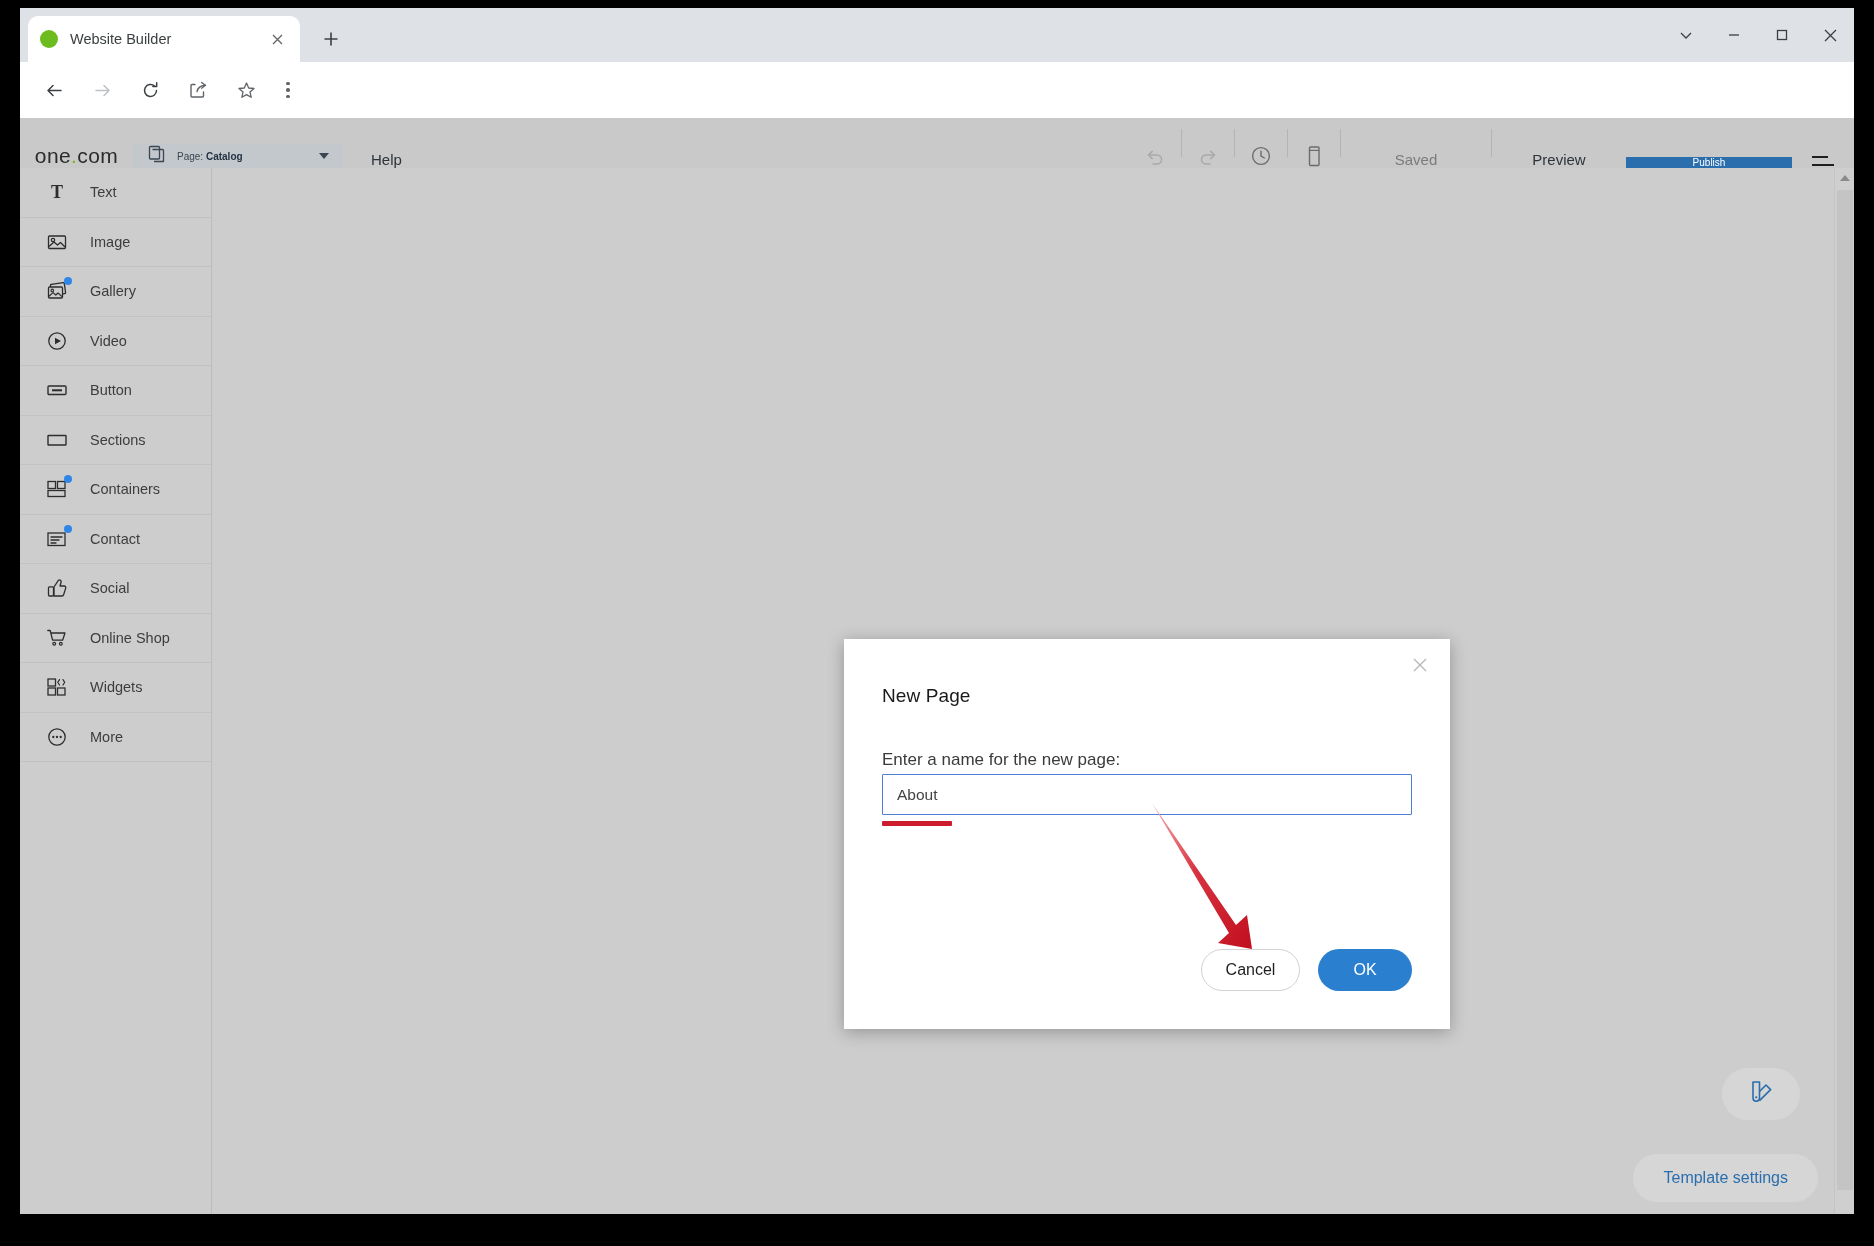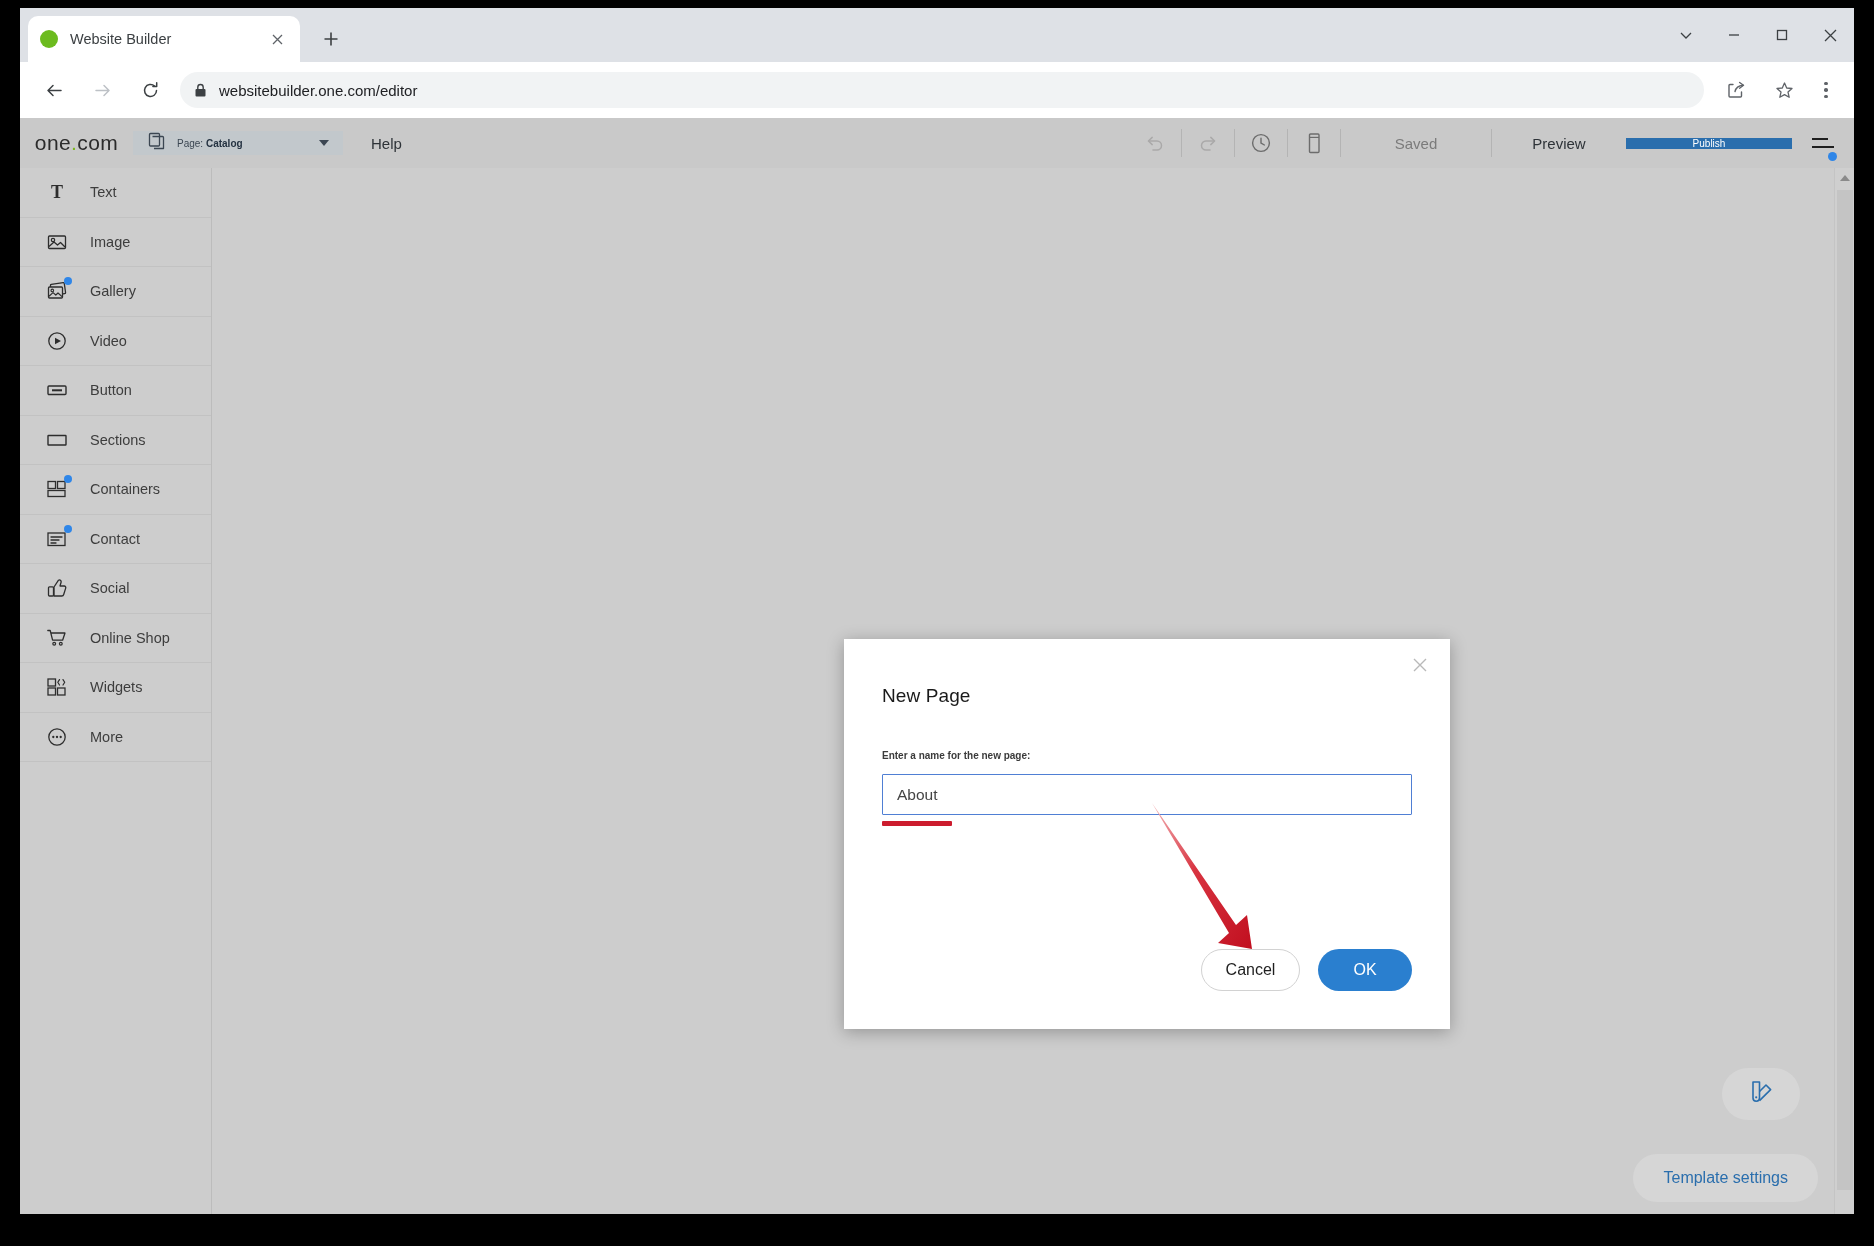--- a/index.html
+++ b/index.html
@@ -118,21 +118,21 @@
     left: 0; top: 110px;
     width: 1834px; height: 1120px;
     background: #cfcfcf;
     overflow: hidden;
   }
 
   .apptop {
     position: relative;
     height: 50px;
     background: #c9c9c9;
-    display: flex; align-items: center;
+    display: flex; align-items: flex-end;
   }
   .brand {
     width: 113px;
     display: flex; align-items: center; justify-content: center;
     font-size: 21px; letter-spacing: .4px; color: #2b2b2b; font-weight: 400;
   }
   .brand .dot { color: #7bb61d; }
   .pagesel {
     width: 210px;
     background: #c2c8cc;
@@ -285,21 +285,21 @@
     display:flex; align-items:center; justify-content:center;
     color: #b9b9b9; font-size: 19px; font-weight: 300;
   }
   .modal-title {
     position: absolute; left: 38px; top: 46px;
     font-size: 19px; color: #1a1a1a; font-weight: 400;
     letter-spacing: .1px;
   }
   .modal-fieldlabel {
     position: absolute; left: 38px; top: 111px;
-    font-size: 10px; color: #3b3b3b; font-weight: bold;
+    font-size: 17px; color: #3b3b3b;
   }
   .modal-input {
     position: absolute; left: 38px; top: 135px;
     width: 530px; height: 41px;
     border: 1px solid #4f7fd4;
     background: #fff;
     display: flex; align-items: center;
     padding: 0 14px;
     font-size: 15.5px; color: #444;
     font-family: "Liberation Sans", sans-serif;
@@ -394,29 +394,20 @@
       <div class="navicon disabled">
         <svg width="19" height="19" viewBox="0 0 19 19">
             <path d="M3 9.5 H16 M11 4.5 L16 9.5 L11 14.5" stroke="#bdc1c6" stroke-width="1.5" fill="none" stroke-linecap="round" stroke-linejoin="round"></path>
           </svg>
       </div>
       <div class="navicon">
         <svg width="19" height="19" viewBox="0 0 19 19">
           <path d="M15.5 9.5 a6 6 0 1 1 -1.9 -4.4" stroke="#3c4043" stroke-width="1.5" fill="none" stroke-linecap="round"></path>
           <path d="M15.7 1.8 L15.7 5.6 L11.9 5.6" stroke="#3c4043" stroke-width="1.5" fill="none" stroke-linecap="round" stroke-linejoin="round"></path>
         </svg>
-      </div>
-      <div class="omnibox">
-        <span class="lock">
-          <svg width="13" height="15" viewBox="0 0 13 15">
-            <rect x="1.5" y="6" width="10" height="7.5" rx="1" fill="#3c4043"></rect>
-            <path d="M3.8 6 V4.2 a2.7 2.7 0 0 1 5.4 0 V6" stroke="#3c4043" stroke-width="1.4" fill="none"></path>
-          </svg>
-        </span>
-        <span class="url">websitebuilder.one.com/editor</span>
       </div>
       <div class="omni-right">
         <div class="navicon">
           <svg width="19" height="19" viewBox="0 0 19 19">
             <path d="M6 3.5 H3 a1 1 0 0 0 -1 1 V15 a1 1 0 0 0 1 1 H13.5 a1 1 0 0 0 1 -1 V11" stroke="#5f6368" stroke-width="1.4" fill="none" stroke-linecap="round"></path>
             <path d="M8 10.5 C9 6 12.5 4.5 16 4.2" stroke="#5f6368" stroke-width="1.4" fill="none" stroke-linecap="round"></path>
             <path d="M12.6 1.5 L16.5 4.3 L12.6 7.2" stroke="#5f6368" stroke-width="1.4" fill="none" stroke-linecap="round" stroke-linejoin="round"></path>
           </svg>
         </div>
         <div class="navicon">

